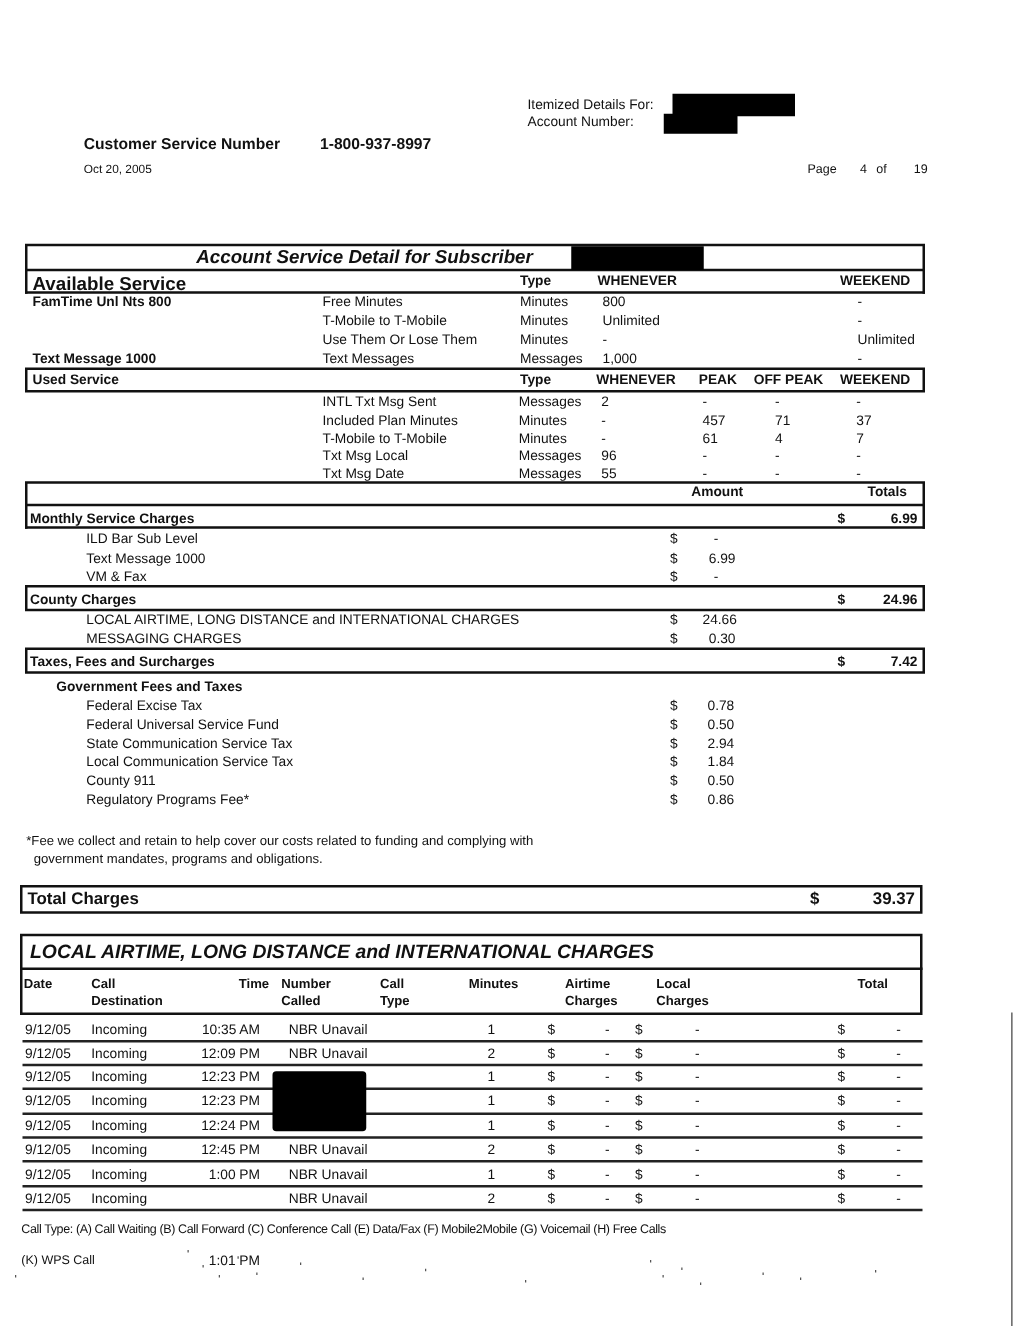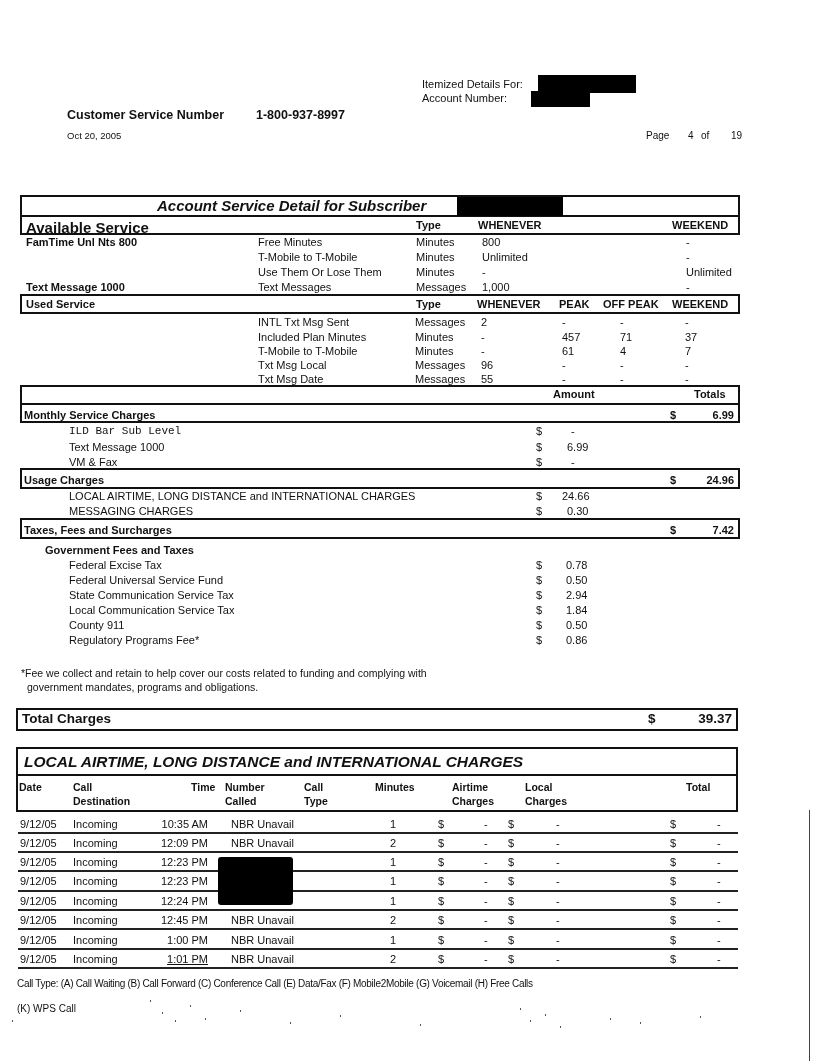--- a/index.html
+++ b/index.html
@@ -124,37 +124,37 @@
 <div class="box" style="left:20px;top:385px;width:720px;height:20px;"></div>
 <div class="abs b" style="left:553px;top:388px;">Amount</div>
 <div class="abs b" style="left:694px;top:388px;">Totals</div>
 
 <div class="box" style="left:20px;top:404px;width:720px;height:19px;border-top:none;"></div>
 <div class="abs b" style="left:24px;top:409px;">Monthly Service Charges</div>
 <div class="abs b" style="left:670px;top:409px;">$</div>
 <div class="abs b r" style="left:690px;top:409px;width:44px;">6.99</div>
 
 <div>
-  <span class="abs" style="left:69px;top:425px;font-family:Liberation Mono, monospace;">ILD Bar Sub Level</span>
+  <span class="abs" style="left:69px;top:425px;">ILD Bar Sub Level</span>
   <span class="abs" style="left:536px;top:425px;">$</span>
   <span class="abs" style="left:571px;top:425px;">-</span>
 </div>
 <div>
   <span class="abs" style="left:69px;top:441px;">Text Message 1000</span>
   <span class="abs" style="left:536px;top:441px;">$</span>
   <span class="abs" style="left:567px;top:441px;">6.99</span>
 </div>
 <div>
   <span class="abs" style="left:69px;top:456px;">VM &amp; Fax</span>
   <span class="abs" style="left:536px;top:456px;">$</span>
   <span class="abs" style="left:571px;top:456px;">-</span>
 </div>
 
 <div class="box" style="left:20px;top:468px;width:720px;height:21px;"></div>
-<div class="abs b" style="left:24px;top:474px;">Usage Charges</div>
+<div class="abs b" style="left:24px;top:474px;">County Charges</div>
 <div class="abs b" style="left:670px;top:474px;">$</div>
 <div class="abs b r" style="left:690px;top:474px;width:44px;">24.96</div>
 
 <div>
   <span class="abs" style="left:69px;top:490px;">LOCAL AIRTIME, LONG DISTANCE and INTERNATIONAL CHARGES</span>
   <span class="abs" style="left:536px;top:490px;">$</span>
   <span class="abs" style="left:562px;top:490px;">24.66</span>
 </div>
 <div>
   <span class="abs" style="left:69px;top:505px;">MESSAGING CHARGES</span>
@@ -317,21 +317,21 @@
     <span class="abs" style="left:438px;top:934px;">$</span>
     <span class="abs" style="left:484px;top:934px;">-</span>
     <span class="abs" style="left:508px;top:934px;">$</span>
     <span class="abs" style="left:556px;top:934px;">-</span>
     <span class="abs" style="left:670px;top:934px;">$</span>
     <span class="abs" style="left:717px;top:934px;">-</span>
   </div>
   <div>
     <span class="abs" style="left:20px;top:953px;">9/12/05</span>
     <span class="abs" style="left:73px;top:953px;">Incoming</span>
-    <span class="abs r" style="left:150px;top:953px;width:58px;text-decoration:underline;">1:01 PM</span>
+    <span class="abs r" style="left:150px;top:1003px;width:58px;">1:01 PM</span>
     <span class="abs" style="left:231px;top:953px;">NBR Unavail</span>
     <span class="abs" style="left:390px;top:953px;">2</span>
     <span class="abs" style="left:438px;top:953px;">$</span>
     <span class="abs" style="left:484px;top:953px;">-</span>
     <span class="abs" style="left:508px;top:953px;">$</span>
     <span class="abs" style="left:556px;top:953px;">-</span>
     <span class="abs" style="left:670px;top:953px;">$</span>
     <span class="abs" style="left:717px;top:953px;">-</span>
   </div>
 </div>

